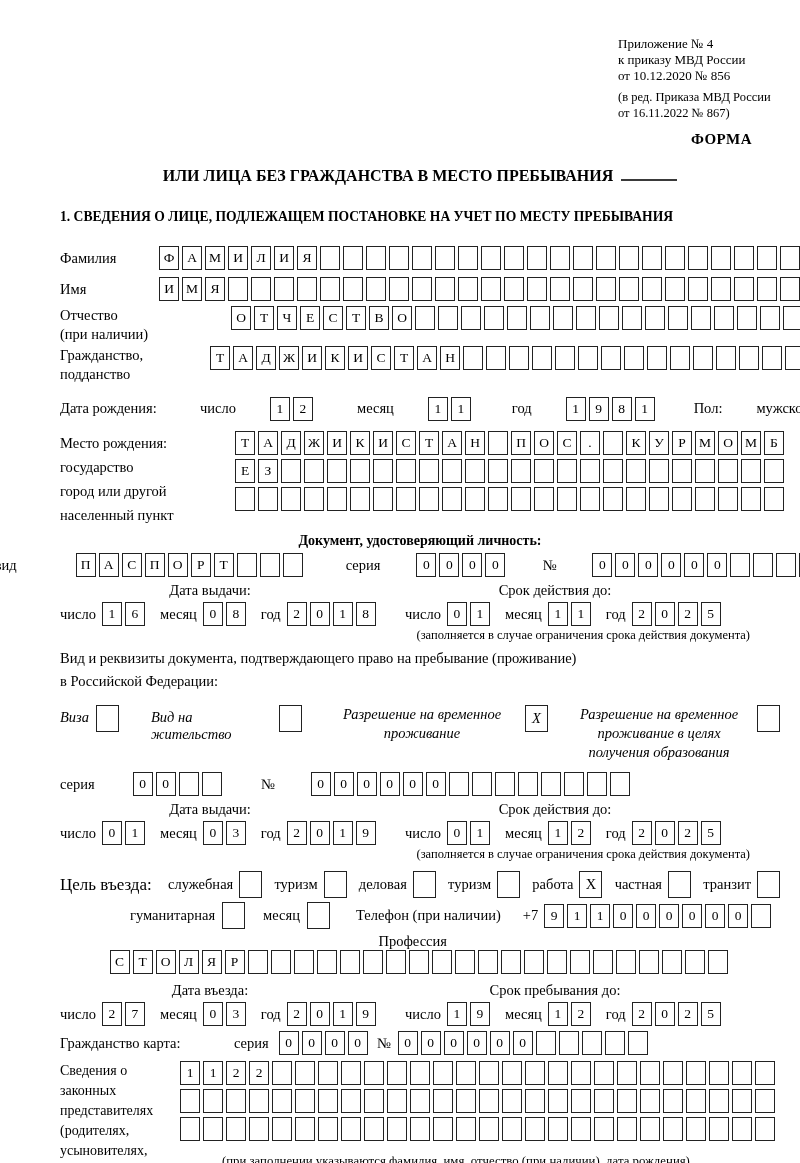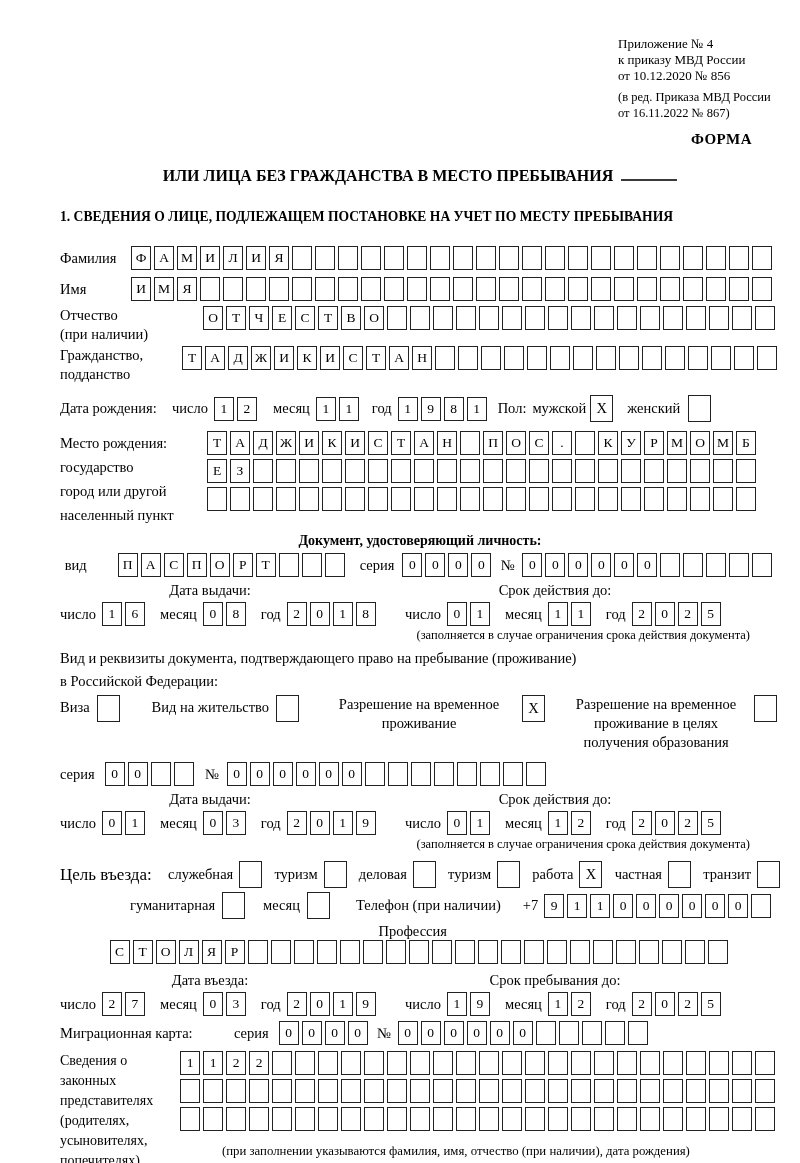--- a/index.html
+++ b/index.html
@@ -10,21 +10,21 @@
   
   .hdr{margin-left:558px;font-size:13px;line-height:16px;}
   .hdr .rev{margin-top:5px;font-size:12.5px;}
   .forma{text-align:right;margin:10px 28px 0 0;font-weight:bold;font-size:15px;letter-spacing:.5px;}
 
   .title{text-align:center;font-weight:bold;font-size:16px;line-height:23px;margin-top:16px;}
   .blank-line{display:inline-block;width:56px;height:14px;border-bottom:2px solid #3a3a3a;margin-left:8px;}
   .sec1{font-weight:bold;font-size:13.6px;margin-top:22px;white-space:nowrap;}
 
   
-  .frow{display:flex;align-items:center;margin-top:7px;}
+  .frow{display:flex;align-items:center;margin-top:7px;gap:28px;}
   .frow.top{align-items:flex-start;}
   .lbl{font-size:14.5px;flex:none;}
   .lbl2{font-size:14.5px;line-height:19px;flex:none;}
   .boxes{display:flex;flex:none;}
   .cbox{width:20px;height:24px;border:1.7px solid #222;box-sizing:border-box;margin-right:3px;
         display:flex;align-items:center;justify-content:center;font-size:13.5px;flex:none;background:#fff;}
   .chk{width:23px;height:27px;border:1.7px solid #222;box-sizing:border-box;flex:none;
        display:flex;align-items:center;justify-content:center;font-size:14.5px;background:#fff;}
 
   
@@ -41,21 +41,21 @@
   .dc-l{width:345px;flex:none;}
   .dc-r{flex:1;}
   .dhead{width:300px;text-align:center;font-size:14.5px;}
   .drow{display:flex;align-items:center;margin-top:3px;}
   .dw{font-size:14.5px;margin-right:6px;flex:none;}
   .drow .boxes{margin-right:12px;}
   .note{font-size:12.5px;text-align:right;margin:2px 30px 0 0;}
 
   .intro{font-size:14.5px;line-height:21px;margin-top:5px;}
 
-  .optrow{display:flex;align-items:flex-start;margin-top:3px;}
+  .optrow{display:flex;align-items:flex-start;margin-top:13px;font-style:italic;}
   .opt{display:flex;align-items:flex-start;}
   .opt .olabel{font-size:14.5px;margin-right:7px;padding-top:4px;}
   .opt .olabel.ctr{text-align:center;line-height:19px;padding-top:0;}
   .ml32{margin-left:32px;} .ml24{margin-left:24px;} .ml20{margin-left:20px;}
 
   .purpose{display:flex;align-items:center;justify-content:space-between;margin-top:9px;}
   .purpose .pl{font-size:17px;margin-right:4px;}
   .pitem{display:flex;align-items:center;}
   .pitem .olabel{font-size:14.5px;margin-right:6px;}
 
@@ -653,21 +653,21 @@
             <span class="cbox">2</span>
             <span class="cbox">0</span>
             <span class="cbox">2</span>
             <span class="cbox">5</span>
           </span>
       </div>
     </div>
   </div>
 
   <div class="mig-row">
-    <span class="lbl w174 mlabel">Миграционная карта:</span>
+    <span class="lbl w174 mlabel">Гражданство карта:</span>
     <span class="lbl" style="margin-right:10px;">серия</span>
     <span class="boxes">
         <span class="cbox">0</span>
         <span class="cbox">0</span>
         <span class="cbox">0</span>
         <span class="cbox">0</span>
       </span>
     <span class="lbl" style="margin-left:6px;margin-right:7px;">№</span>
     <span class="boxes">
         <span class="cbox">0</span>

